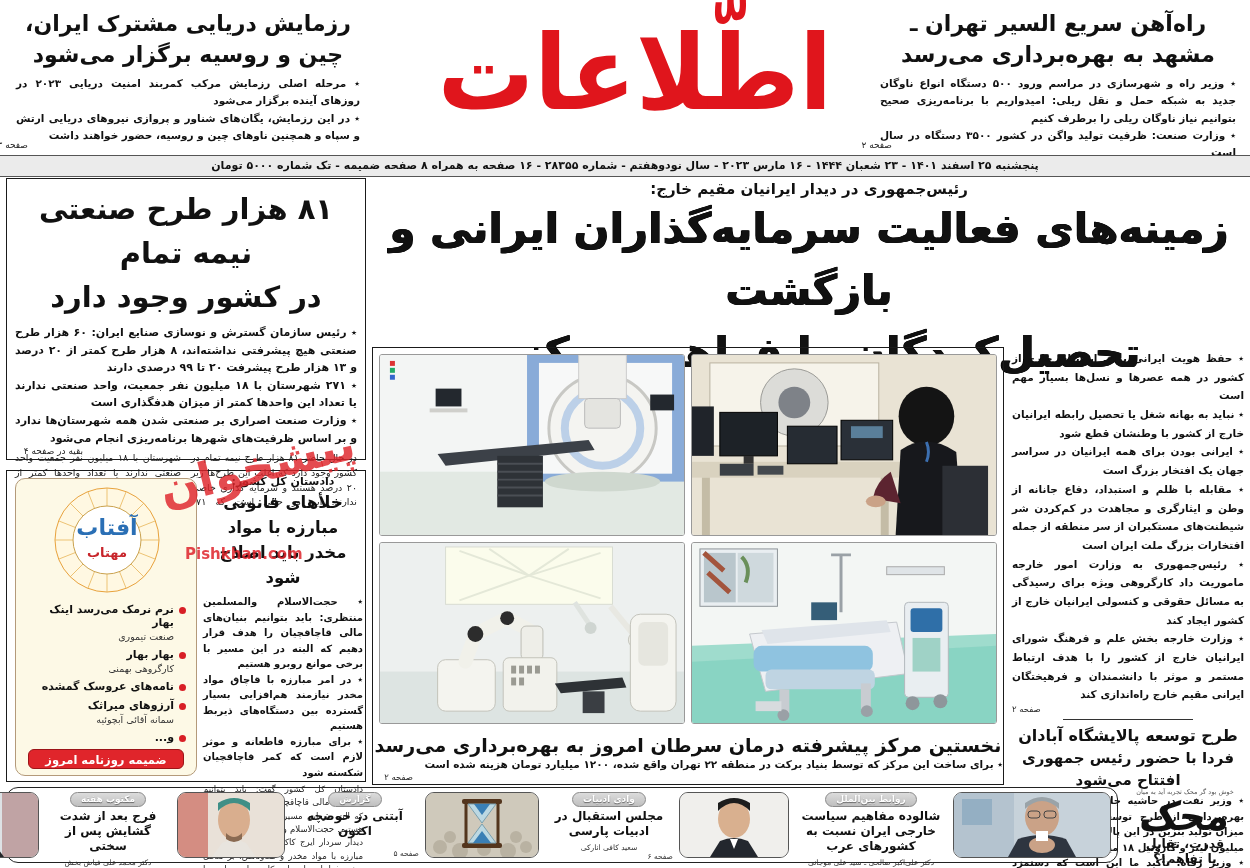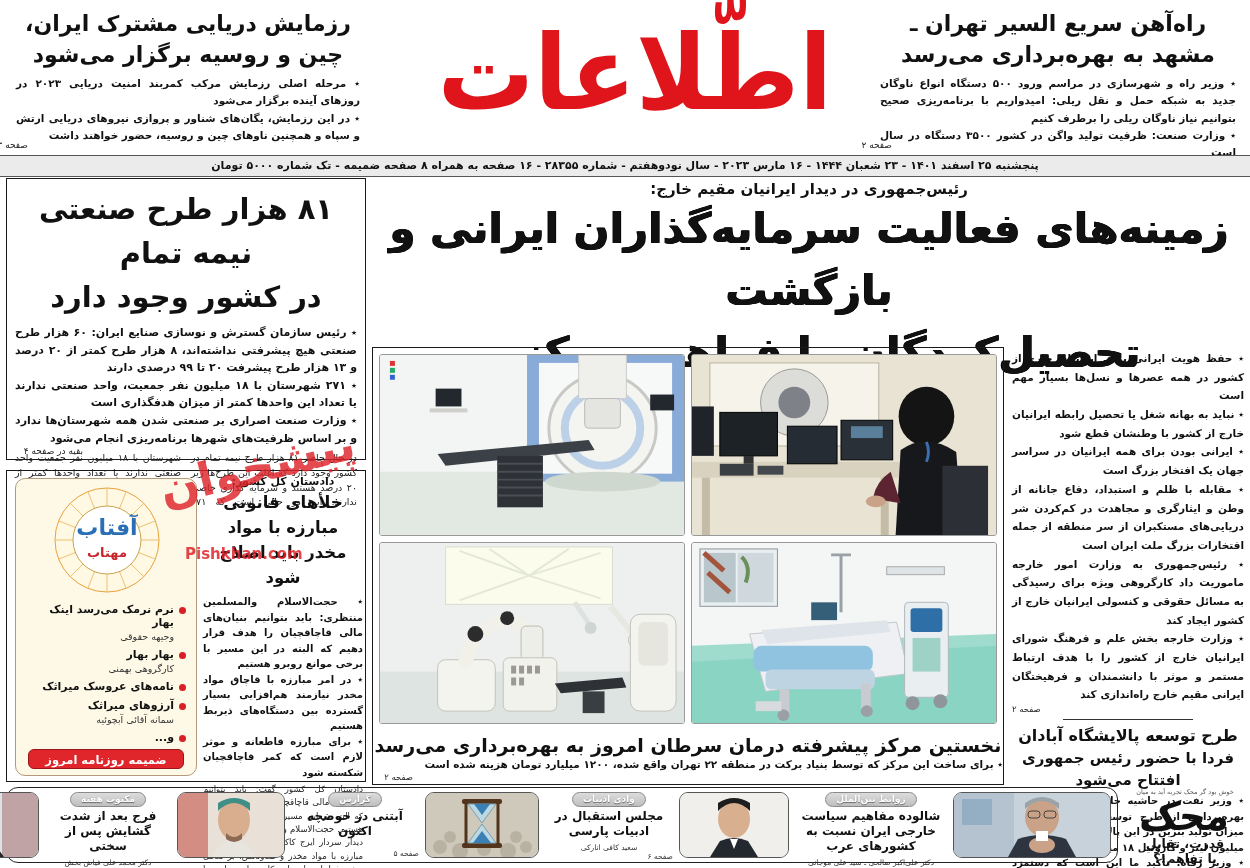--- a/index.html
+++ b/index.html
@@ -104,24 +104,24 @@
               <path d="M55 3 L55 107 M3 55 L107 55 M18 18 L92 92 M92 18 L18 92 M36 7 L74 103 M74 7 L36 103 M7 36 L103 74 M7 74 L103 36" stroke="#e8b558"></path>
             </g>
           </g>
           <circle cx="55" cy="55" r="34" fill="#fff" stroke="#caa24e"></circle>
           <text x="55" y="50" text-anchor="middle" font-size="22" font-weight="bold" fill="#2a6fb5" font-family="DejaVu Sans, sans-serif">آفتاب</text>
           <text x="55" y="72" text-anchor="middle" font-size="13" font-weight="bold" fill="#c8252b" font-family="DejaVu Sans, sans-serif">مهتاب</text>
         </svg>
       </div>
       <div class="aftab-items" style="padding:118px 10px 0 8px;">
         <div class="it">نرم نرمک می‌رسد اینک بهار</div>
-        <div class="by">وجیهه حقوقی</div>
+        <div class="by">صنعت تیموری</div>
         <div class="it">بهار بهار</div>
         <div class="by">کارگروهی بهمنی</div>
-        <div class="it">نامه‌های عروسک میراثک</div>
+        <div class="it">نامه‌های عروسک گمشده</div>
         <div class="it">آرزوهای میراثک</div>
         <div class="by">سمانه آقائی آبچوئیه</div>
         <div class="it">و...</div>
       </div>
       <div class="abs redbtn" style="left:12px;bottom:6px;width:156px;height:20px;">ضمیمه روزنامه امروز</div>
     </div>
 
     <div class="abs" style="left:196px;top:4px;width:160px;height:302px;">
       <div class="ctr" style="font-size:11px;font-weight:bold;">دادستان کل کشور:</div>
       <div class="ctr hl" style="font-size:16.5px;line-height:25px;padding:2px 2px 0;">خلأهای قانونی مبارزه با مواد مخدر باید اصلاح شود</div>
@@ -271,21 +271,21 @@
       <div class="bullets ctr" style="font-size:10.5px;"><div style="display:inline;">برای ساخت این مرکز که توسط بنیاد برکت در منطقه ۲۲ تهران واقع شده، ۱۲۰۰ میلیارد تومان هزینه شده است</div></div>
       <div class="abs pageref" style="right:590px;bottom:2px;font-size:8.5px;">صفحه ۲</div>
     </div>
   </div>
 
   <div class="abs" style="left:1012px;top:349px;width:232px;height:438px;">
     <div class="bullets" style="font-size:10.5px;line-height:1.78;">
       <div>حفظ هویت ایرانی برای ایرانیان خارج از کشور در همه عصرها و نسل‌ها بسیار مهم است</div>
       <div>نباید به بهانه شغل یا تحصیل رابطه ایرانیان خارج از کشور با وطنشان قطع شود</div>
       <div>ایرانی بودن برای همه ایرانیان در سراسر جهان یک افتخار بزرگ است</div>
-      <div>مقابله با ظلم و استبداد، دفاع جانانه از وطن و ایثارگری و مجاهدت در کم‌کردن شر دریایی‌های مستکبران از سر منطقه از جمله افتخارات بزرگ ملت ایران است</div>
+      <div>مقابله با ظلم و استبداد، دفاع جانانه از وطن و ایثارگری و مجاهدت در کم‌کردن شر شیطنت‌های مستکبران از سر منطقه از جمله افتخارات بزرگ ملت ایران است</div>
       <div>رئیس‌جمهوری به وزارت امور خارجه ماموریت داد کارگروهی ویژه برای رسیدگی به مسائل حقوقی و کنسولی ایرانیان خارج از کشور ایجاد کند</div>
       <div>وزارت خارجه بخش علم و فرهنگ شورای ایرانیان خارج از کشور را با هدف ارتباط مستمر و موثر با دانشمندان و فرهیختگان ایرانی مقیم خارج راه‌اندازی کند</div>
     </div>
     <div class="pageref" style="text-align:left;font-size:8.5px;">صفحه ۲</div>
     <div class="sep"></div>
     <div class="ctr hl" style="font-size:16px;line-height:22px;">طرح توسعه پالایشگاه آبادان</div>
     <div class="ctr hl" style="font-size:15px;line-height:22px;">فردا با حضور رئیس جمهوری افتتاح می‌شود</div>
     <div class="bullets" style="font-size:10px;line-height:1.55;padding-top:2px;">
       <div>وزیر نفت در حاشیه جلسه هیات دولت: با بهره‌برداری از طرح توسعه پالایشگاه آبادان میزان تولید بنزین در این پالایشگاه به روزانه ۱۳ میلیون لیتر و گازوئیل ۱۸ میلیون لیتر می‌رسد</div>
       <div>وزیر رفاه: تأکید ما این است که دستمزد کارگران حداقل به اندازه حقوق کارمندان دولت در سال جدید افزایش یابد</div>

